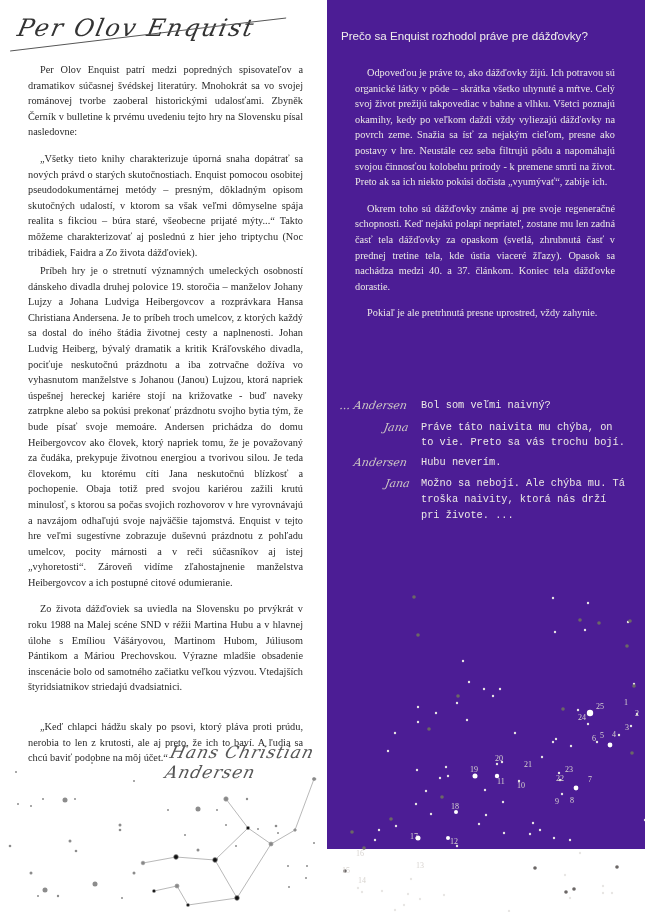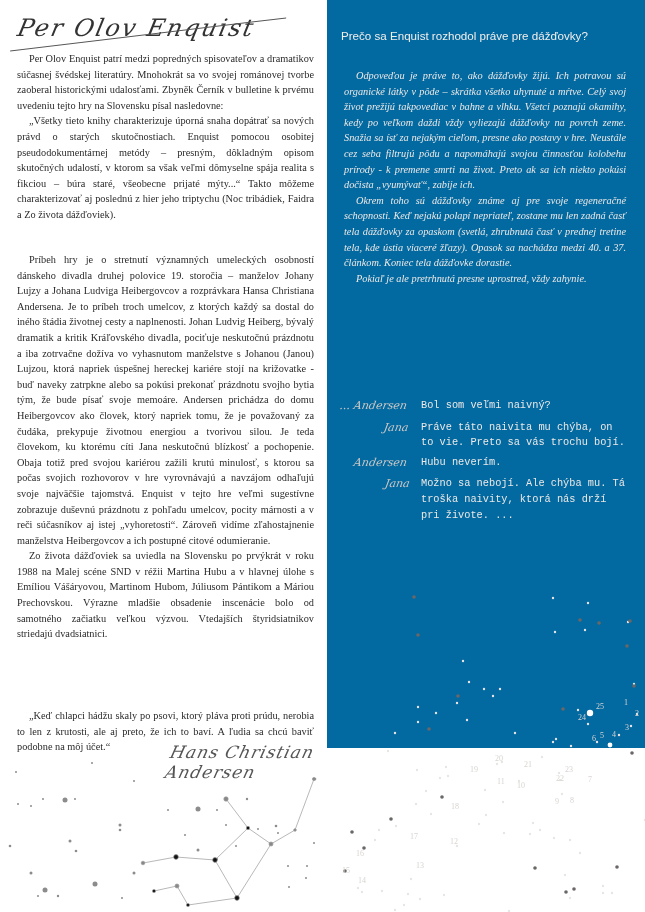--- a/index.html
+++ b/index.html
@@ -1,22 +1,22 @@
 <!DOCTYPE html>
 <html><head>
 <meta charset="utf-8">
 <style>
   html,body{margin:0;padding:0;}
   body{width:645px;height:912px;position:relative;overflow:hidden;background:#fff;font-family:"Liberation Serif","DejaVu Serif",serif;}
   .left{position:absolute;left:0;top:0;width:327px;height:912px;background:#fff;color:#2a2a2a;}
-  .right{position:absolute;left:327px;top:0;width:318px;height:748px;background:#0369a1;color:#ece9e6;}
+  .right{position:absolute;left:327px;top:0;width:318px;height:849px;background:#4c1d95;color:#ece9e6;}
   .author-title{position:absolute;left:18px;top:14px;font-size:24px;color:#333;transform:skewX(-12deg);font-family:"DejaVu Serif",serif;font-style:italic;font-weight:200;letter-spacing:2px;}
   .author-title::after{content:"";position:absolute;left:-4px;right:-30px;top:20px;border-top:1px solid #555;transform:rotate(-7deg);}
   .text{position:absolute;font-size:10.3px;line-height:15.6px;text-align:justify;}
-  .text p{margin:0;text-indent:12px;}
+  .text p{margin:11px;text-indent:12px;}
   .left .text{left:17px;width:297px;}
   .right .text{left:17px;width:282px;}
   .q-title{position:absolute;left:14px;top:29px;font-size:11.6px;color:#f2efec;font-family:"Liberation Sans","DejaVu Sans",sans-serif;}
   .dialog{position:absolute;left:0;top:398px;width:318px;}
   .dline{position:relative;display:flex;font-size:10.3px;line-height:15.6px;}
   .speaker{width:80px;text-align:right;padding-right:14px;font-family:"DejaVu Serif",serif;font-style:italic;font-size:11px;color:#cfcac5;transform:skewX(-10deg);}
   .speech{width:210px;font-family:Liberation Mono, monospace;}
   .hca-sign{position:absolute;left:168px;top:742px;font-size:17px;color:#555;font-family:"DejaVu Serif",serif;font-style:italic;transform:skewX(-14deg);letter-spacing:1px;}
   svg{position:absolute;left:0;top:0;}
   .starlabel{font-family:"Liberation Serif",serif;font-size:8px;fill:#d8d4d0;}
@@ -108,21 +108,21 @@
         <circle cx="177" cy="886" r="2" fill="#888"></circle>
         <circle cx="154" cy="891" r="1.6" fill="#111"></circle>
         <circle cx="188" cy="905" r="1.6" fill="#111"></circle>
       </g>
   </svg>
 </div>
 
 <div class="right">
   <div class="q-title">Prečo sa Enquist rozhodol práve pre dážďovky?</div>
 
-  <div class="text" style="top:68px;font-style:italic;">
+  <div class="text" style="top:54px;">
     <p>Odpoveďou je práve to, ako dážďovky žijú. Ich potravou sú organické látky v pôde – skrátka všetko uhynuté a mŕtve. Celý svoj život prežijú takpovediac v bahne a vlhku. Všetci poznajú okamihy, kedy po veľkom daždi vždy vyliezajú dážďovky na povrch zeme. Snažia sa ísť za nejakým cieľom, presne ako postavy v hre. Neustále cez seba filtrujú pôdu a napomáhajú svojou činnosťou kolobehu prírody - k premene smrti na život. Preto ak sa ich niekto pokúsi dočista „vyumývať“, zabije ich.</p>
     <p>Okrem toho sú dážďovky známe aj pre svoje regeneračné schopnosti. Keď nejakú polapí nepriateľ, zostane mu len zadná časť tela dážďovky za opaskom (svetlá, zhrubnutá časť v prednej tretine tela, kde ústia viaceré žľazy). Opasok sa nachádza medzi 40. a 37. článkom. Koniec tela dážďovke dorastie.</p>
     <p>Pokiaľ je ale pretrhnutá presne uprostred, vždy zahynie.</p>
   </div>
 
   <div class="dialog">
     <div class="dline" style="margin-bottom:6px;">
       <div class="speaker">... Andersen</div>
       <div class="speech">Bol som veľmi naivný?</div>
     </div>

